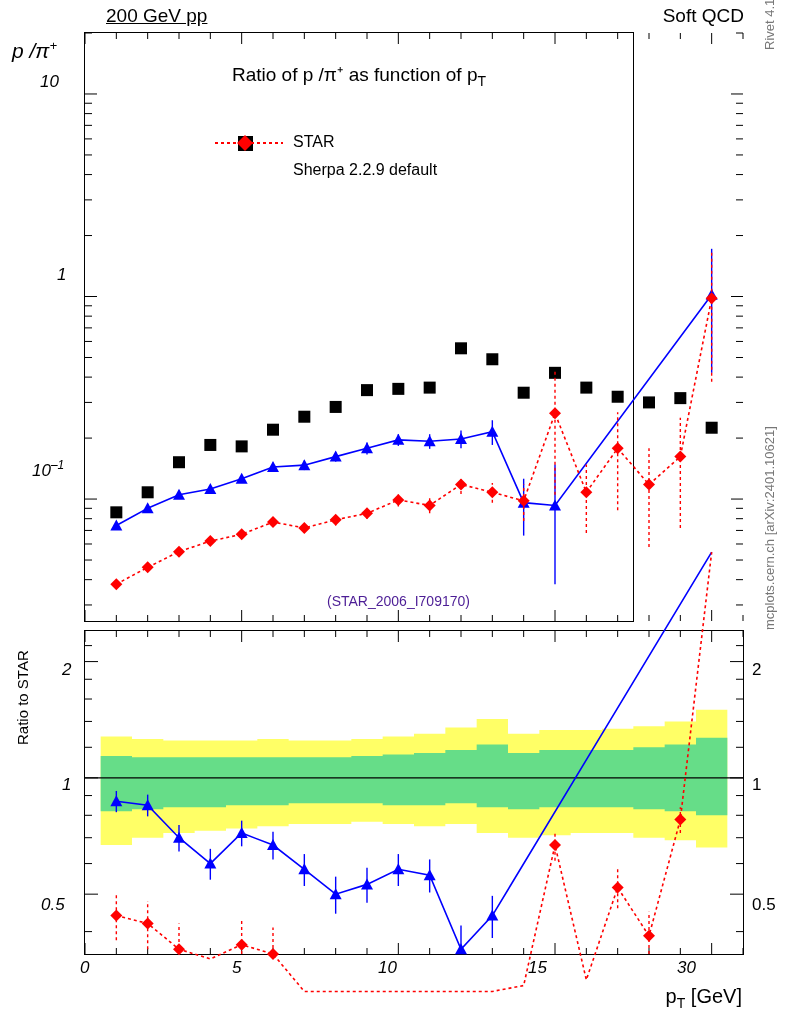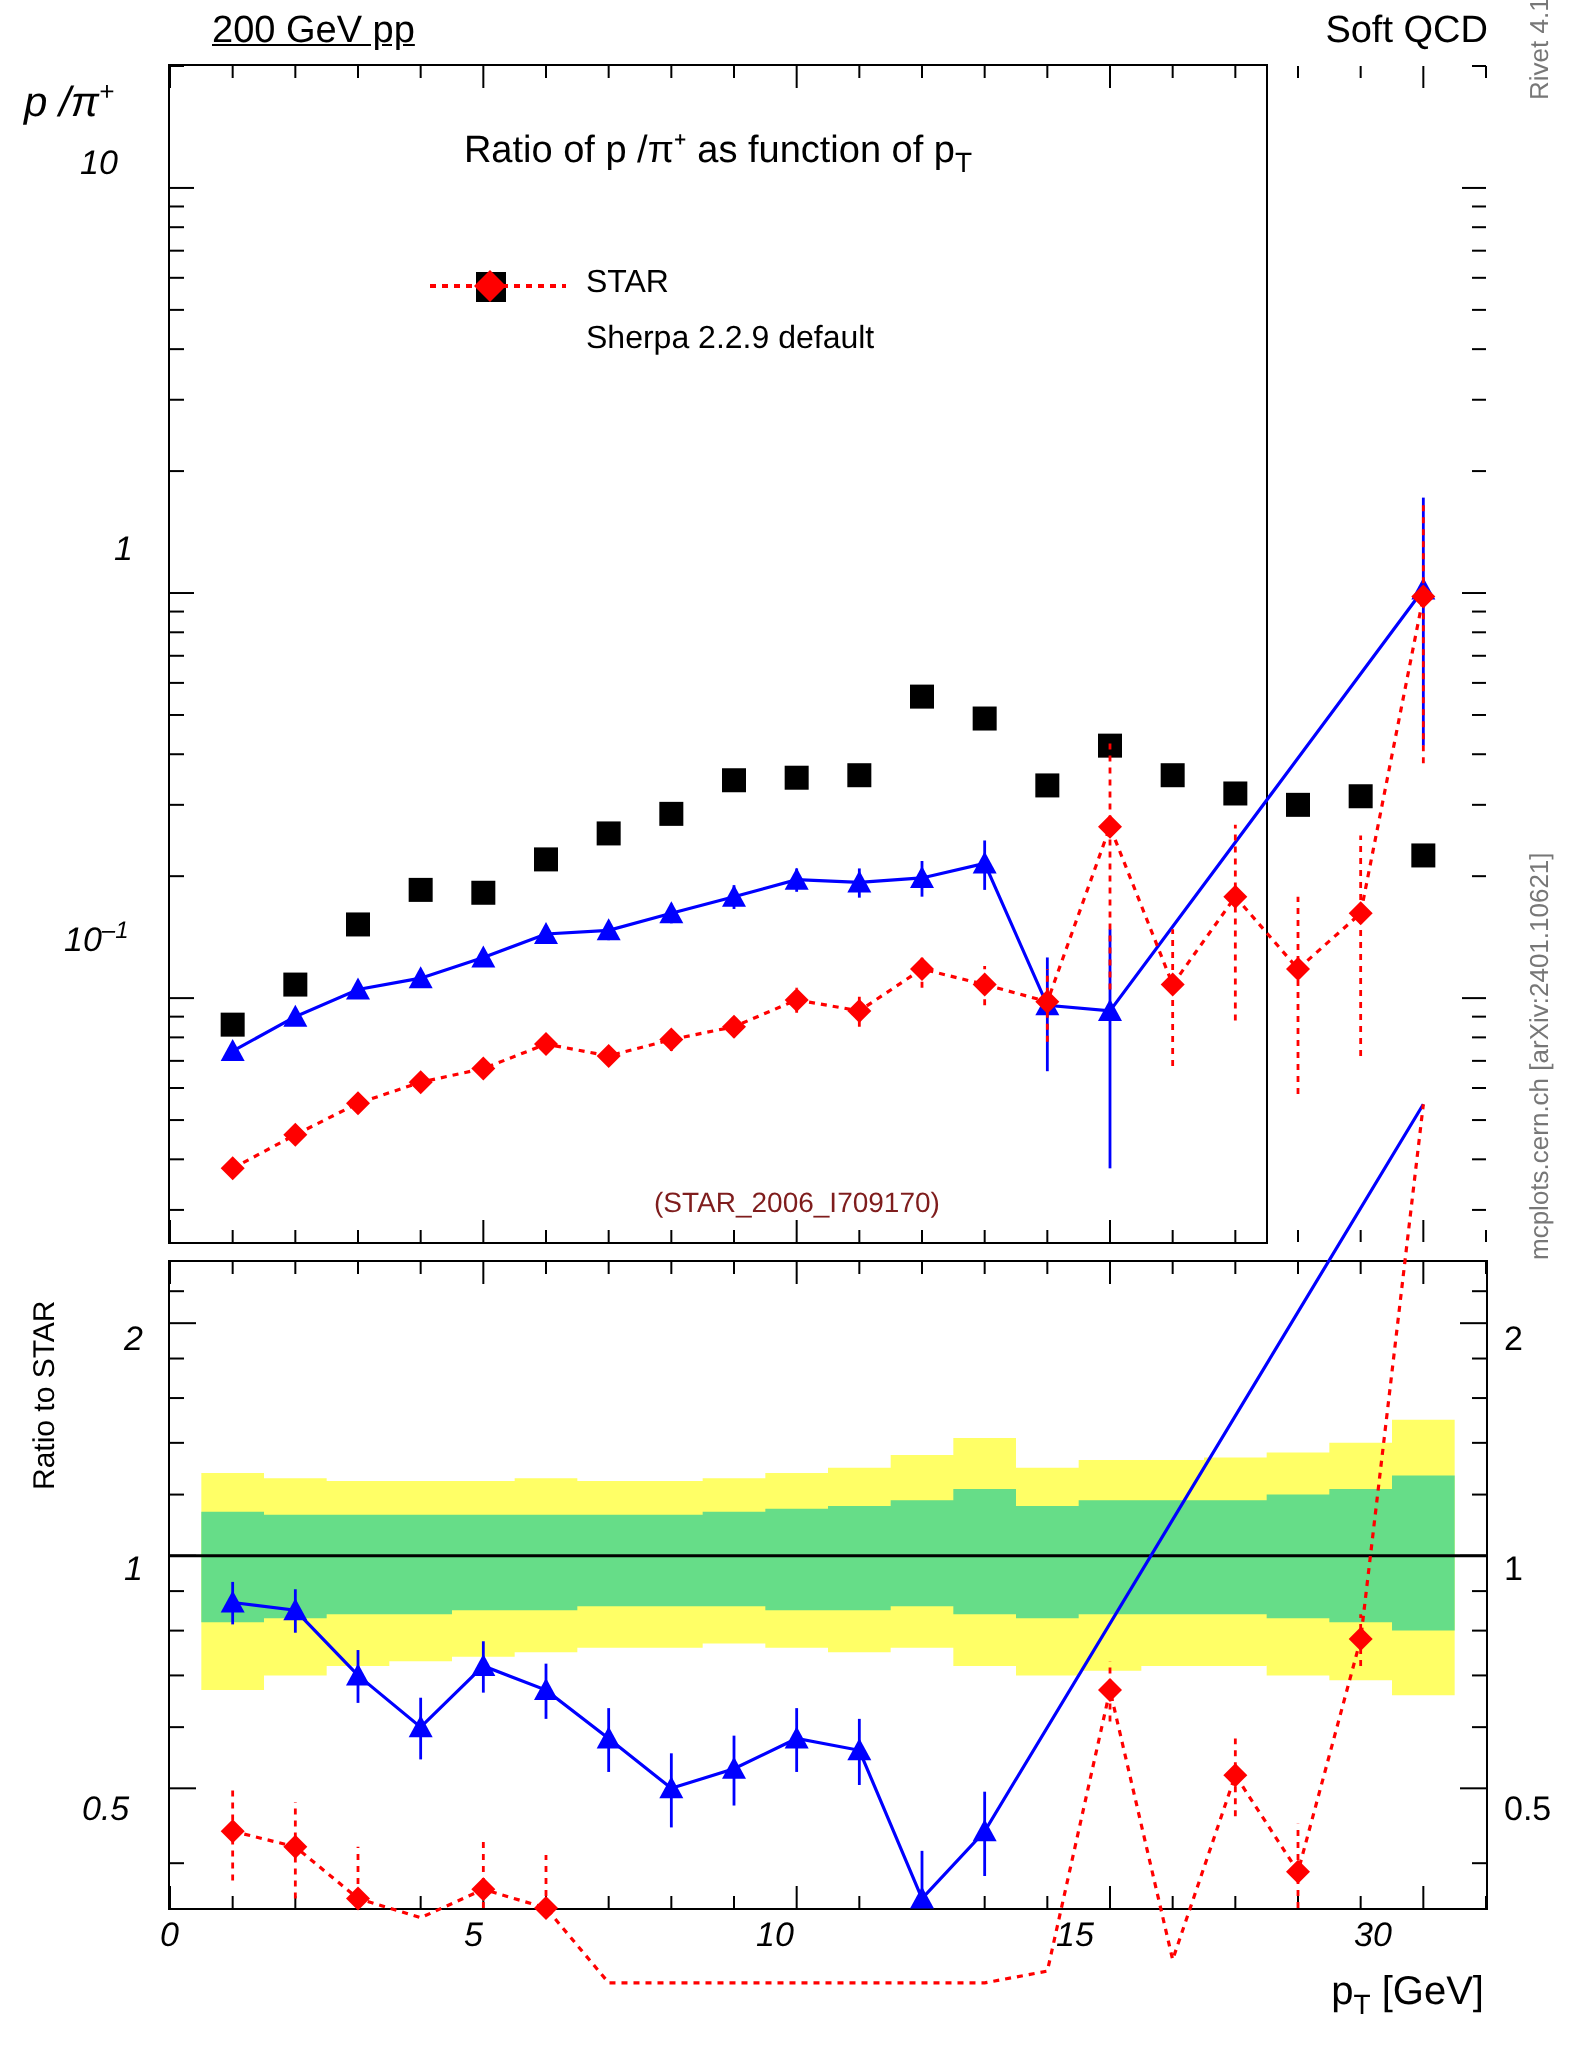--- a/index.html
+++ b/index.html
@@ -17,21 +17,21 @@
   .plot-title{position:absolute;width:100%;text-align:center;top:28px;font-size:19px;}
 
   .ylabel-main{position:absolute;left:12px;top:38px;font-size:21px;font-style:italic;}
   .ylabel-ratio{position:absolute;left:14px;top:745px;font-size:15px;transform:rotate(-90deg);transform-origin:left top;white-space:nowrap;}
   .xlabel{position:absolute;right:44px;top:985px;font-size:20px;}
 
   .side-note{position:absolute;font-size:13px;color:#777;white-space:nowrap;transform:rotate(-90deg);transform-origin:left top;}
   #note1{left:762px;top:50px;}
   #note3{left:762px;top:630px;}
 
-  .watermark{position:absolute;font-size:14px;color:#7f1d1d;}
+  .watermark{position:absolute;font-size:14px;color:#4c1d95;}
 
   
   .tick{position:absolute;font-size:17px;font-style:italic;}
   .tick-r{position:absolute;font-size:17px;}
 
   
   #legend{position:absolute;left:128px;top:100px;font-size:16px;}
   .leg-row{display:flex;height:28px;}
   .leg-sym{width:74px;text-align:center;}
   .leg-txt{padding-left:6px;}

